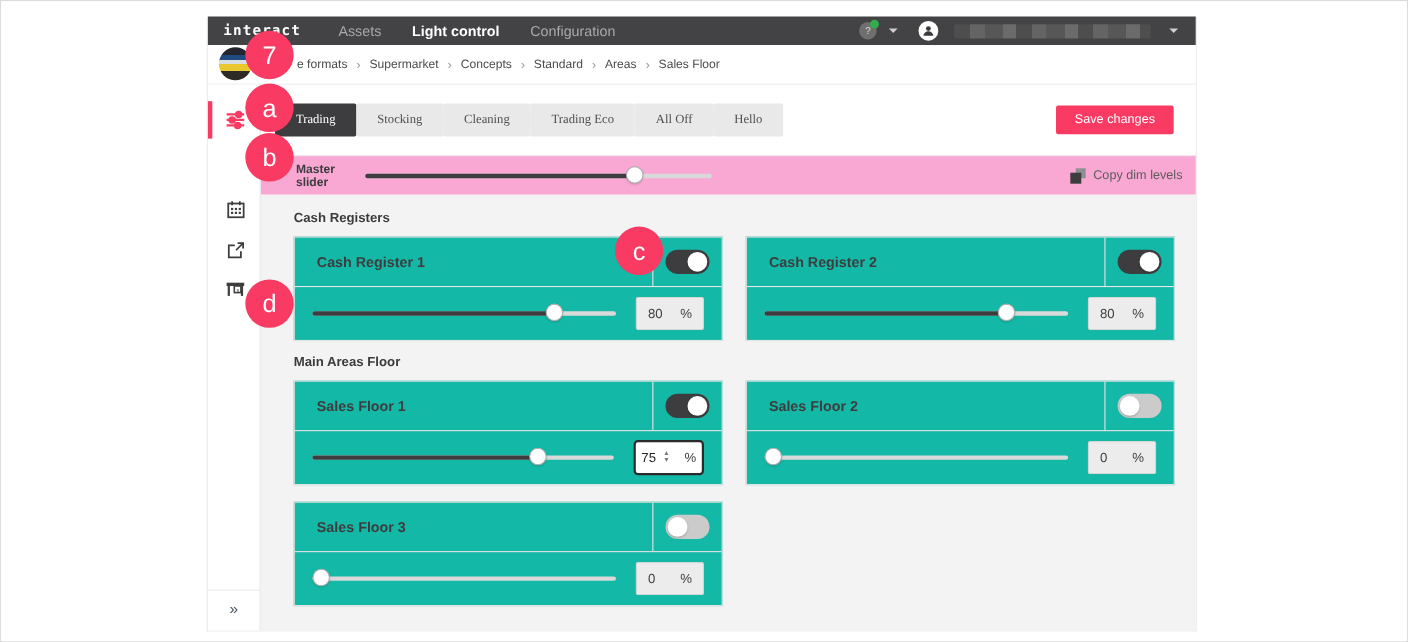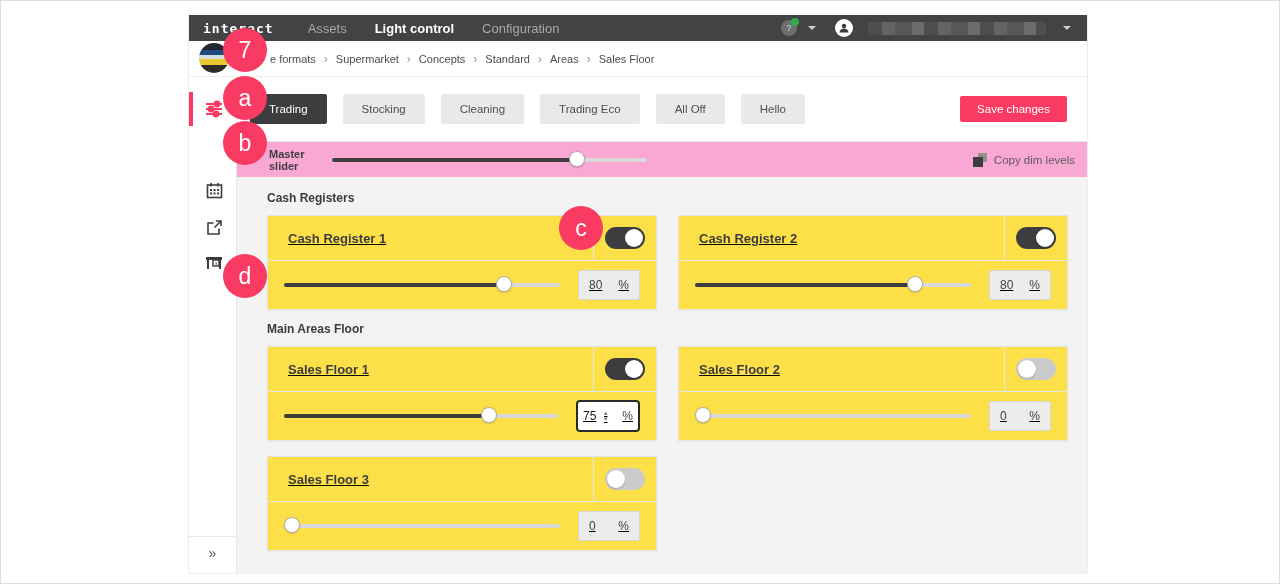--- a/index.html
+++ b/index.html
@@ -51,22 +51,22 @@
   .side-icon{position:absolute;left:13px;width:24px;height:24px;display:flex;align-items:center;justify-content:center;cursor:pointer;}
   .side-divider{position:absolute;left:0;right:0;top:459px;height:1px;background:#e9e9e9;}
   .collapse{position:absolute;left:0;width:100%;top:463px;height:26px;display:flex;align-items:center;
     justify-content:center;color:#4a5560;font-size:14px;cursor:pointer;}
 
   .contentcol{flex:1 1 auto;display:flex;flex-direction:column;min-width:0;}
 
   
   .scenebar{height:64px;background:#fff;display:flex;align-items:center;padding:0 20px 0 13px;
     box-sizing:border-box;flex:0 0 auto;}
-  .scene-btn{height:30px;padding:0 19px;margin-right:16px;background:#e9e9e9;border:none;border-radius:2px;
-    font-family:Liberation Sans, sans-serif;font-size:11.5px;color:#4f4f4f;cursor:pointer;}
+  .scene-btn{height:30px;padding:0 19px;background:#e9e9e9;border:none;border-radius:2px;
+    font-family:Liberation Serif, serif;font-size:11.5px;color:#4f4f4f;cursor:pointer;}
   .scene-btn.active{background:var(--dark);color:#fff;}
   .save-btn{margin-left:auto;height:26px;padding:0 17px;background:var(--pink);color:#fff;border:none;
     border-radius:2px;font-family:"Liberation Sans",sans-serif;font-size:11.5px;cursor:pointer;}
 
   
   .masterrow{height:36px;background:#f9a8d4;border-top:1px solid #ececec;display:flex;align-items:center;
     padding:0 12px 0 32px;box-sizing:border-box;flex:0 0 auto;}
   .master-label{font-size:11px;font-weight:bold;color:var(--dark);width:63px;}
   .slider{position:relative;height:18px;}
   .slider .track{position:absolute;left:0;right:0;top:7px;height:4px;border-radius:2px;background:#d9d9d9;}
@@ -76,22 +76,22 @@
   .master-slider{width:315px;margin-left:0;}
   .copy-dim{margin-left:auto;display:flex;align-items:center;gap:7px;font-size:11.5px;color:#5c5c5c;cursor:pointer;text-align:center;}
   .copy-icon{position:relative;width:14px;height:14px;}
   .copy-icon::before{content:"";position:absolute;right:0;top:0;width:9px;height:9px;background:#8f8f8f;}
   .copy-icon::after{content:"";position:absolute;left:0;bottom:0;width:10px;height:10px;background:var(--dark);}
 
   
   .contentarea{flex:1 1 auto;background:var(--content-bg);padding:2px 21px 0 30px;overflow:hidden;}
   .section-title{font-size:12px;font-weight:bold;color:#3b3b3d;margin:12px 0 10px;}
   .cards{display:grid;grid-template-columns:390px 390px;column-gap:21px;row-gap:15px;}
-  .card{width:390px;background:#fde047;border:1px solid #e3e3e3;box-sizing:border-box;
-    box-shadow:0 1px 2px rgba(0,0,0,.04);text-decoration:underline;}
+  .card{width:390px;background:#14b8a6;border:1px solid #e3e3e3;box-sizing:border-box;
+    box-shadow:0 1px 2px rgba(0,0,0,.04);}
   .card-head{height:44px;display:flex;border-bottom:1px solid var(--border);}
   .card-title{flex:1 1 auto;display:flex;align-items:center;padding-left:20px;font-size:13px;
     font-weight:bold;color:var(--dark);}
   .toggle-zone{flex:0 0 62px;border-left:1px solid var(--border);display:flex;align-items:center;justify-content:center;}
   .toggle{position:relative;width:40px;height:22px;border-radius:11px;background:#cbcbcb;cursor:pointer;}
   .toggle .knob{position:absolute;top:2px;left:2px;width:18px;height:18px;border-radius:50%;background:#fff;
     box-shadow:0 1px 2px rgba(0,0,0,.2);}
   .toggle.on{background:var(--dark);}
   .toggle.on .knob{left:auto;right:2px;}
   .card-body{height:48px;display:flex;align-items:center;padding:0 16px;}

